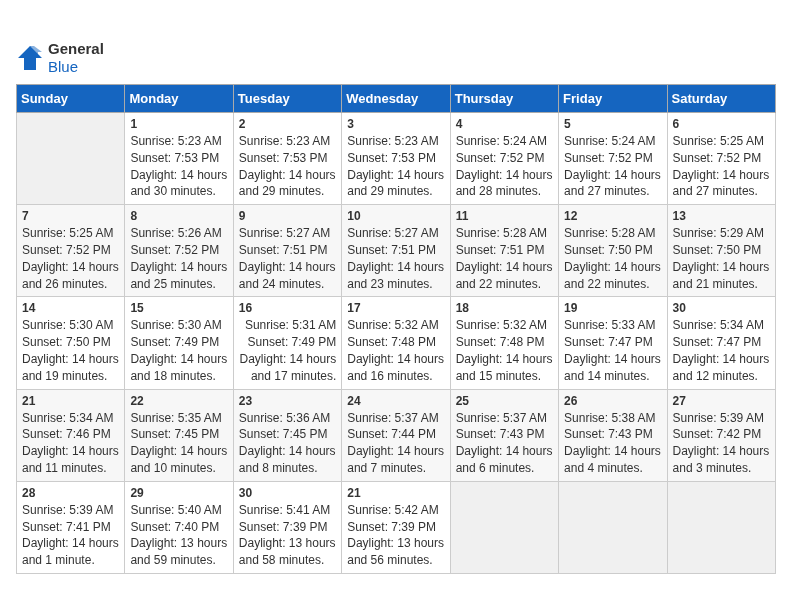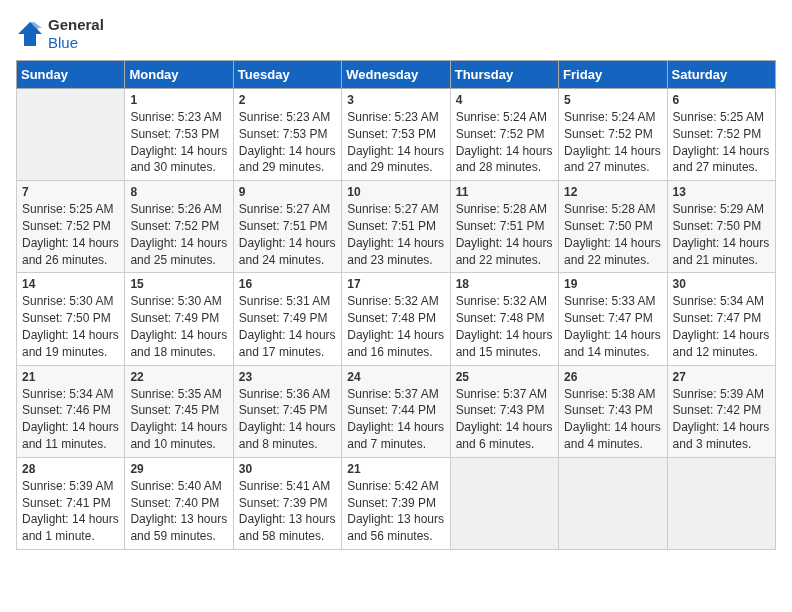--- a/index.html
+++ b/index.html
@@ -13,20 +13,21 @@
     .header {
       display: flex;
       justify-content: space-between;
       align-items: flex-start;
       margin-bottom: 8px;
     }
     .logo {
       display: flex;
       align-items: center;
       gap: 4px;
+      margin-top: 24px;
     }
     .logo-text-general { font-size: 15px; color: #333; font-weight: bold; }
     .logo-text-blue { font-size: 15px; color: #1565c0; font-weight: normal; }
     .logo-icon {
       width: 28px;
       height: 28px;
     }
     .title-block { text-align: right; }
     .month-title { font-size: 36px; color: #1a1a2e; font-weight: bold; }
     .subtitle { font-size: 16px; color: #333; }
@@ -194,21 +195,21 @@
         </td>
         <td>
           <div class="day-num">15</div>
           <div class="day-info" style="white-space: pre-line;">Sunrise: 5:30 AM
 Sunset: 7:49 PM
 Daylight: 14 hours
 and 18 minutes.</div>
         </td>
         <td>
           <div class="day-num">16</div>
-          <div class="day-info" style="white-space: pre-line;">Sunrise: 5:31 AM
+          <div class="day-info" style="white-space: pre-line; text-align: right;">Sunrise: 5:31 AM
 Sunset: 7:49 PM
 Daylight: 14 hours
 and 17 minutes.</div>
         </td>
         <td>
           <div class="day-num">17</div>
           <div class="day-info" style="white-space: pre-line;">Sunrise: 5:32 AM
 Sunset: 7:48 PM
 Daylight: 14 hours
 and 16 minutes.</div>

